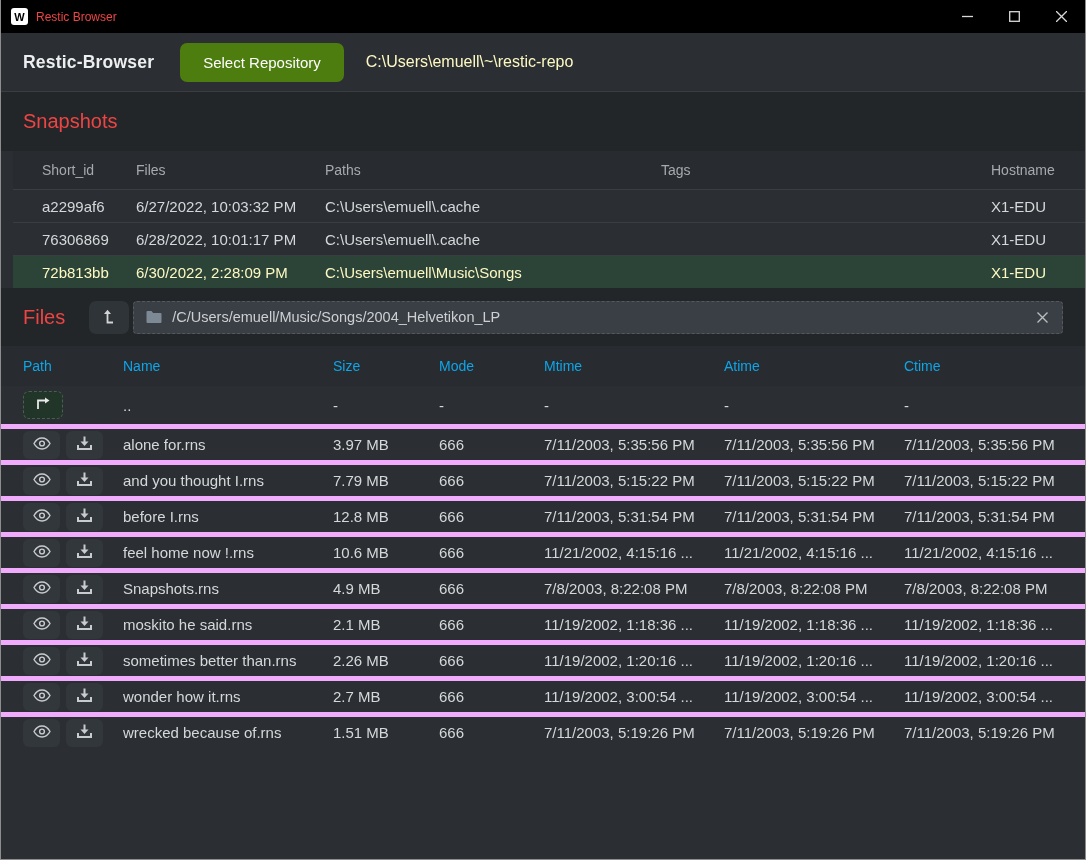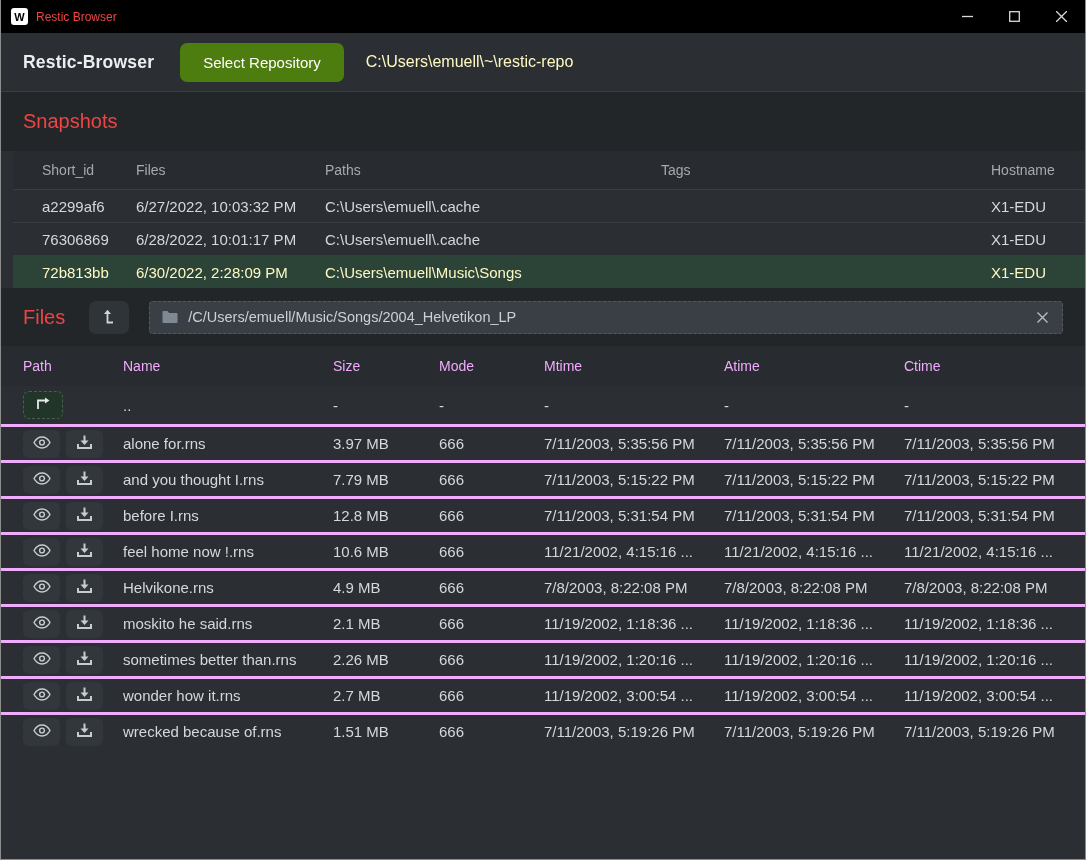--- a/index.html
+++ b/index.html
@@ -30,29 +30,29 @@
   
   .srow { display:grid; grid-template-columns:94px 189px 336px 330px 1fr; align-items:center; padding:0 29px;margin-left:12px; }
   .thead { height:38px; color:#a6aaaf; font-size:14px; background:#282c30; }
   .srow.data { height:33px; border-top:1px solid #3a3e42; color:#d5d8da; }
   .srow.data:first-of-type { border-top:none; }
   .srow.selected { background:#2c4337; color:#fef9c3; }
 
   
   .files-strip { height:58px; }
   .uplevel-btn { margin-left:24px; width:40px; height:33px; background:#2f3438; border:none; border-radius:7px; display:flex; align-items:center; justify-content:center; color:#d2d4d6; cursor:pointer; }
-  .pathbar { margin-left:20px; flex:1; height:33px; background:#3a3f45; border:1px dashed #54595f; border-radius:4px; display:flex; align-items:center; padding:0 12px; color:#ccd0d3; font-size:14.5px; }
+  .pathbar { margin-left:4px; flex:1; height:33px; background:#3a3f45; border:1px dashed #54595f; border-radius:4px; display:flex; align-items:center; padding:0 12px; color:#ccd0d3; font-size:14.5px; }
   .pathbar .folder { color:#7d8a96; margin-right:10px; display:flex; }
   .pathbar .ptext { flex:1; white-space:nowrap; overflow:hidden; }
   .pathbar .clear { color:#b9bdc1; font-size:15px; cursor:pointer; display:flex; padding:2px; }
 
   
   .frow { display:grid; grid-template-columns:100px 210px 106px 105px 180px 180px 1fr; align-items:center; padding:0 22px; }
-  .fthead { height:40px; color:#f0abfc; font-size:14px; background:#282c30; }
-  .frow.data { height:36px; border-top:3px solid #f0abfc; color:#d5d8da; }
+  .fthead { height:40px; color:#0ea5e9; font-size:14px; background:#282c30; }
+  .frow.data { height:36px; border-top:5px solid #f0abfc; color:#d5d8da; }
   .frow.parent { height:38px; border-top:none; }
   .cell-ellipsis { white-space:nowrap; overflow:hidden; text-overflow:ellipsis; padding-right:8px; }
   .actions { display:flex; gap:6px; }
   .icon-btn { width:37px; height:28px; background:#32373c; border:none; border-radius:6px; color:#c9ccce; display:flex; align-items:center; justify-content:center; cursor:pointer; }
   .parent-btn { width:40px; height:28px; background:#223529; border:1px dashed #47604f; border-radius:6px; color:#e6e8e9; display:flex; align-items:center; justify-content:center; cursor:pointer; }
   .rest { flex:1; background:#2b2f33; }
 </style>
 </head>
 <body>
 
@@ -278,21 +278,21 @@
               </svg></span>
           </button>
         <button class="icon-btn">
             <span><svg width="15" height="15" viewBox="0 0 15 15">
                 <path d="M7.5 0.5 V7" stroke="currentColor" stroke-width="2"></path>
                 <path d="M3.5 5.5 L7.5 10 L11.5 5.5 Z" fill="currentColor"></path>
                 <path d="M1 9 V13 H14 V9" fill="none" stroke="currentColor" stroke-width="2"></path>
               </svg></span>
           </button>
       </div>
-      <div class="cell-ellipsis">Helvikone.rns</div>
+      <div class="cell-ellipsis">Snapshots.rns</div>
       <div class="cell-ellipsis">4.9 MB</div>
       <div class="cell-ellipsis">666</div>
       <div class="cell-ellipsis">7/8/2003, 8:22:08 PM</div>
       <div class="cell-ellipsis">7/8/2003, 8:22:08 PM</div>
       <div class="cell-ellipsis">7/8/2003, 8:22:08 PM</div>
     </div>
     <div class="frow data">
       <div class="actions">
         <button class="icon-btn">
             <span><svg width="18" height="13" viewBox="0 0 18 13">

